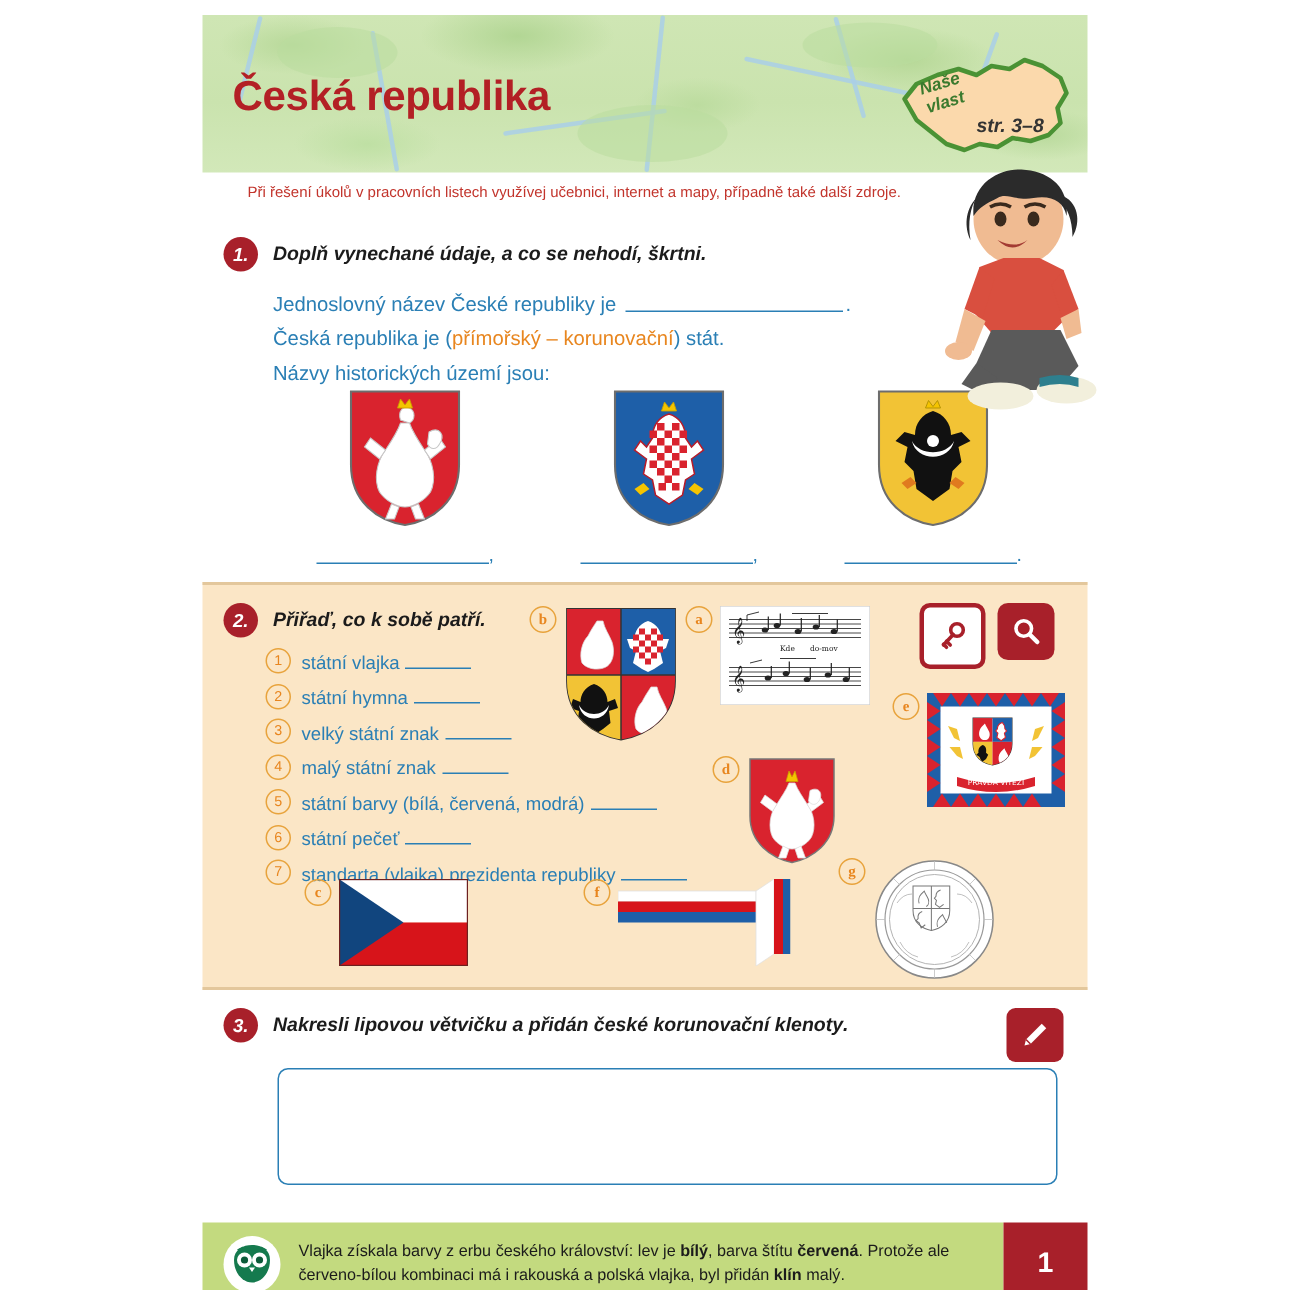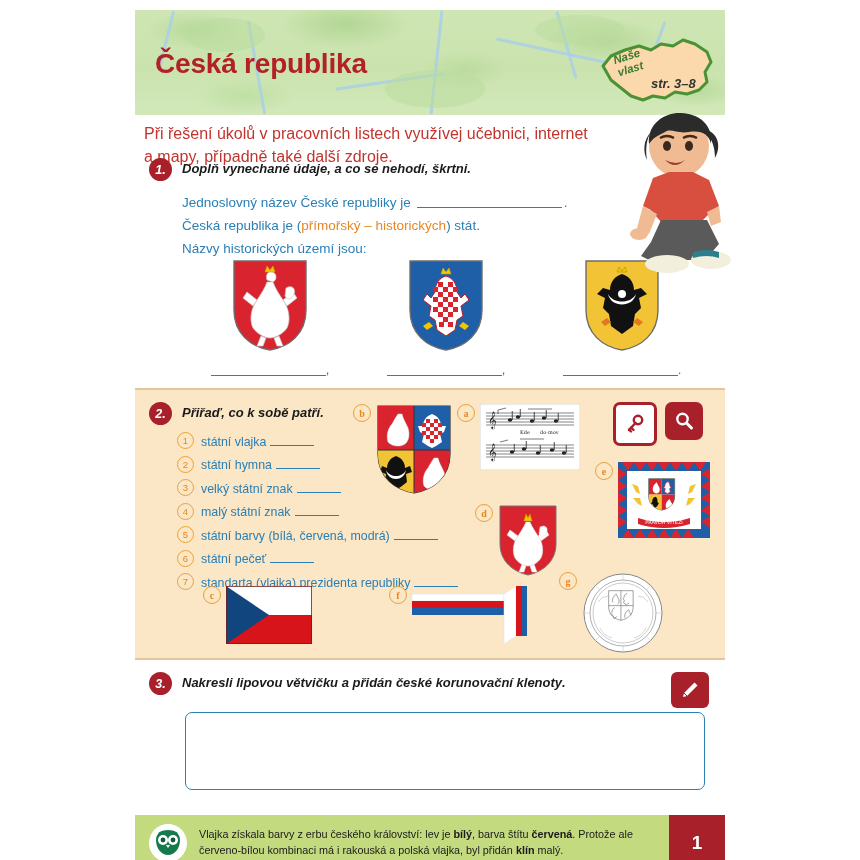--- a/index.html
+++ b/index.html
@@ -89,24 +89,24 @@
     font-size: 13px;
     font-style: italic;
     font-weight: bold;
     color: #333333;
     z-index: 3;
   }
 
   
   .intro {
     position: absolute;
-    left: 9px;
+    left: 30px;
     top: 112px;
     width: 450px;
-    font-size: 16px;
+    font-size: 10px;
     color: #c2342c;
     line-height: 1.45;
   }
 
   
   .boy { position: absolute; left: 480px; top: 100px; width: 130px; height: 165px; z-index: 6; }
 
   
   .tasknum {
     width: 23px; height: 23px; border-radius: 50%;
@@ -293,21 +293,21 @@
       <div class="tasknum">1.</div>
       <div class="taskinstr">Doplň vynechané údaje, a co se nehodí, škrtni.</div>
     </div>
 
     <div class="ex1lines">
       <div>
         <span>Jednoslovný název České republiky je</span>
         <span class="blank-inline"></span><span>.</span>
       </div>
       <div>
-        <span>Česká republika je (</span><span class="opt">přímořský</span><span class="opt"> – </span><span class="opt">historických</span><span>) stát.</span>
+        <span>Česká republika je (</span><span class="opt">přímořský</span><span class="opt"> – </span><span class="opt">korunovační</span><span>) stát.</span>
       </div>
       <div>Názvy historických území jsou:</div>
     </div>
 
     <div class="arms-row">
       <div class="arm-cell">
         <svg width="78" height="95" viewBox="0 0 78 95">
           <path d="M3 3 H75 V52 C75 76 58 89 39 92 C20 89 3 76 3 52 Z" fill="#d9232e" stroke="#6d6d6d" stroke-width="1.4"></path>
           <g fill="#ffffff" stroke="#c8c8c8" stroke-width=".7">
             <path d="M22 70 C18 62 20 50 26 42 C30 36 34 30 36 24 L42 24 C44 30 48 36 52 42 C58 50 60 62 56 70 C52 76 44 80 39 80 C34 80 26 76 22 70 Z"></path>

